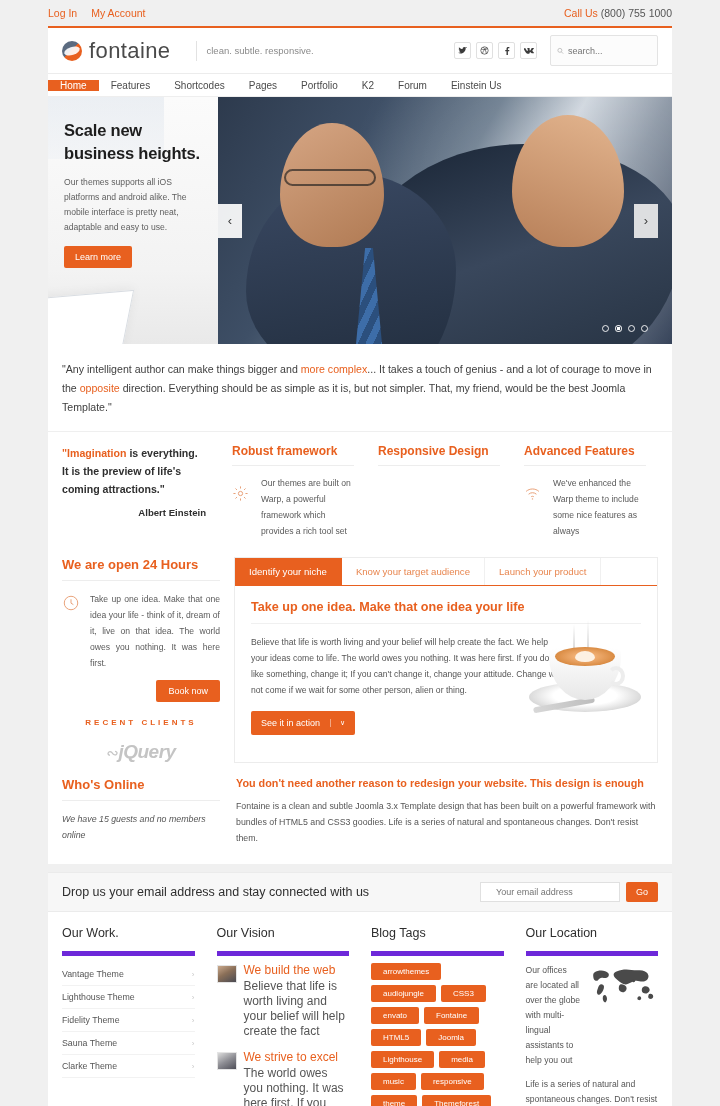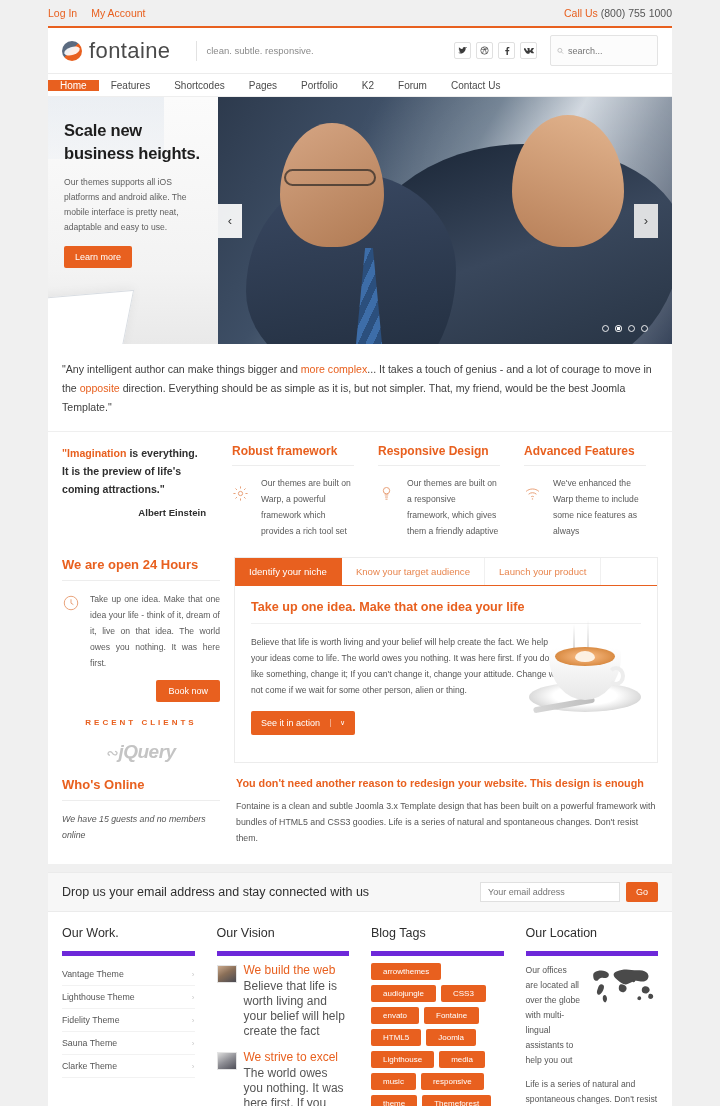--- a/index.html
+++ b/index.html
@@ -295,21 +295,21 @@
   
   .newsletter {
     width: 624px; margin: 8px auto 0; background: #f7f7f7;
     border-top: 1px solid #ebebeb; border-bottom: 1px solid #ebebeb;
     height: 40px; display: flex; align-items: center; padding: 0 14px;
   }
   .newsletter .nl-title { font-size: 12.5px; color: #2e2e2e; }
   .newsletter .nl-form { margin-left: auto; display: flex; gap: 6px; }
   .newsletter input {
     width: 140px; height: 20px; border: 1px solid #e0e0e0; background: #fff;
-    font-size: 9px; color: #555; padding: 0 7px; outline: none;
+    font-size: 9px; color: #555; padding: 0 15px; outline: none;
     font-family: "Liberation Sans", sans-serif;
   }
   .go-btn {
     width: 32px; height: 20px; background: #e8601f; color: #fff; border: none;
     font-size: 9px; cursor: pointer; border-radius: 2px;
     font-family: "Liberation Sans", sans-serif;
   }
 
   
   .footer-cols {
@@ -407,21 +407,21 @@
     </div>
 
     <div class="nav">
       <a class="nav-item active" href="#">Home</a>
       <a class="nav-item" href="#">Features</a>
       <a class="nav-item" href="#">Shortcodes</a>
       <a class="nav-item" href="#">Pages</a>
       <a class="nav-item" href="#">Portfolio</a>
       <a class="nav-item" href="#">K2</a>
       <a class="nav-item" href="#">Forum</a>
-      <a class="nav-item" href="#">Contact Us</a>
+      <a class="nav-item" href="#">Einstein Us</a>
     </div>
 
     <div class="hero">
       <div class="hero-left">
         <div class="hero-title">Scale new business heights.</div>
         <div class="hero-text">Our themes supports all iOS platforms and android alike. The mobile interface is pretty neat, adaptable and easy to use.</div>
         <button class="hero-btn">Learn more</button>
       </div>
       <div class="hero-img">
         <div class="blob-a"></div>
@@ -459,29 +459,20 @@
                 <circle cx="12" cy="12" r="3"></circle>
                 <path d="M12 2v3M12 19v3M2 12h3M19 12h3M4.9 4.9l2.1 2.1M17 17l2.1 2.1M19.1 4.9L17 7M7 17l-2.1 2.1"></path>
               </svg>
           </div>
           <p>Our themes are built on Warp, a powerful framework which provides a rich tool set</p>
         </div>
       </div>
 
       <div class="feat-col">
         <h3>Responsive Design</h3>
-        <div class="feat-body">
-          <div class="feat-icon">
-            <svg width="17" height="17" viewBox="0 0 24 24" fill="none" stroke="#e8a077" stroke-width="1.4">
-                <circle cx="12" cy="8" r="4.5"></circle>
-                <path d="M9.5 14h5M10 17h4M10.5 20h3"></path>
-              </svg>
-          </div>
-          <p>Our themes are built on a responsive framework, which gives them a friendly adaptive</p>
-        </div>
       </div>
 
       <div class="feat-col">
         <h3>Advanced Features</h3>
         <div class="feat-body">
           <div class="feat-icon">
             <svg width="17" height="17" viewBox="0 0 24 24" fill="none" stroke="#e8a077" stroke-width="1.4">
                 <path d="M3 9c5-4.5 13-4.5 18 0M6.5 13c3.2-2.8 7.8-2.8 11 0M10 16.7c1.2-1 2.8-1 4 0"></path>
                 <circle cx="12" cy="19.6" r="1" fill="#e8a077" stroke="none"></circle>
               </svg>

